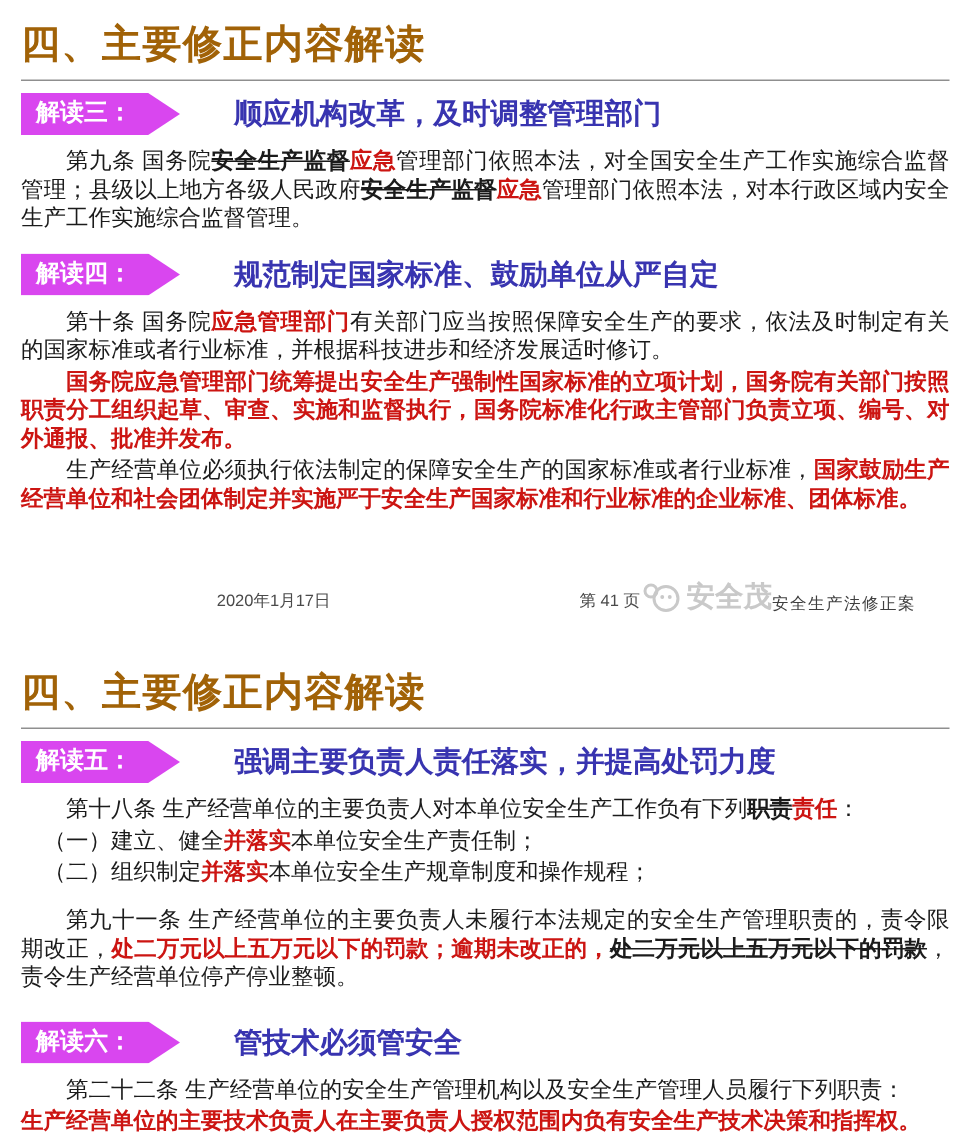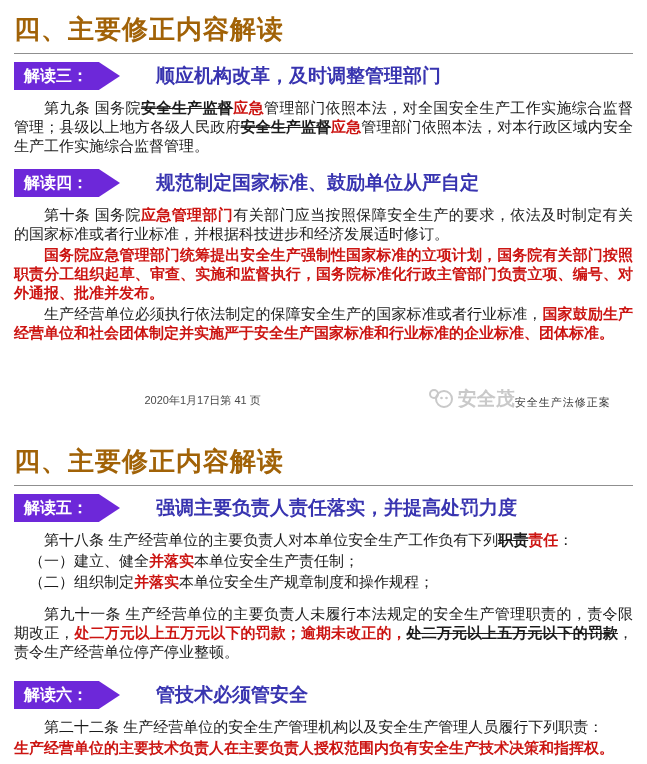--- a/index.html
+++ b/index.html
@@ -20,21 +20,21 @@
     margin: 8px 0 6px 0;
   }
   .title-rule {
     border: none;
     border-top: 1.5px solid #8f8f8f;
     margin: 0 0 8px 0;
   }
 
   .section-head { display: flex; align-items: center; margin: 8px 0 8px 0; }
   .badge {
-    background: #6d28d9;
+    background: #d946ef;
     color: #ffffff;
     font-weight: bold;
     font-size: 16px;
     line-height: 28px;
     height: 28px;
     width: 106px;
     padding-left: 10px;
     clip-path: polygon(0 0, 80% 0, 100% 50%, 80% 100%, 0 100%);
     flex: 0 0 auto;
   }
@@ -62,21 +62,21 @@
   .seg-s { color: #1b1b1b; font-weight: bold; text-decoration: line-through; }
 
   .footer {
     display: flex;
     align-items: flex-end;
     margin-top: 10px;
     font-size: 11px;
     color: #4a4a4a;
   }
   .footer-date { flex: 1; text-align: right; padding-bottom: 2px; }
-  .footer-page { flex: 1; text-align: left; padding-bottom: 2px; margin-top: 41px; }
+  .footer-page { flex: 1; text-align: right; padding-bottom: 2px; margin-top: 41px; }
   .brand { flex: 1; display: flex; flex-direction: row; align-items: flex-end; }
   .brand-top {
     display: flex; align-items: center; gap: 3px;
     color: #c9c9c9; font-size: 19px; font-weight: bold; line-height: 20px;
   }
   .brand-sub {
     font-size: 11px; color: #3f3f3f; font-weight: normal; letter-spacing: 1px;
   }
   .logo-svg { display: inline-block; }
 </style>

